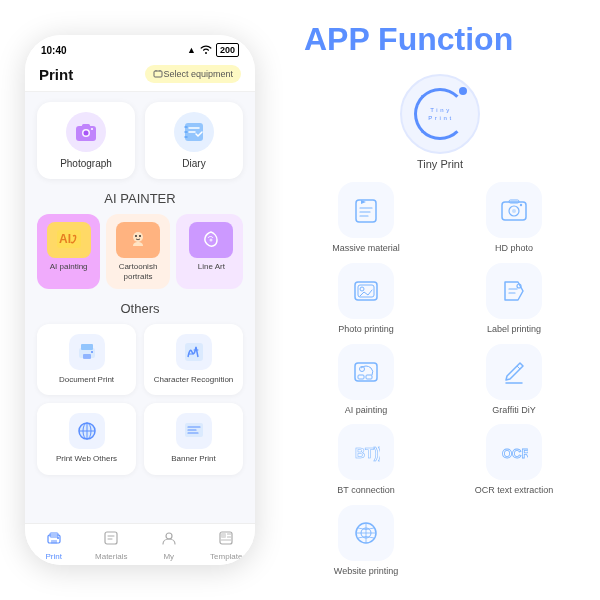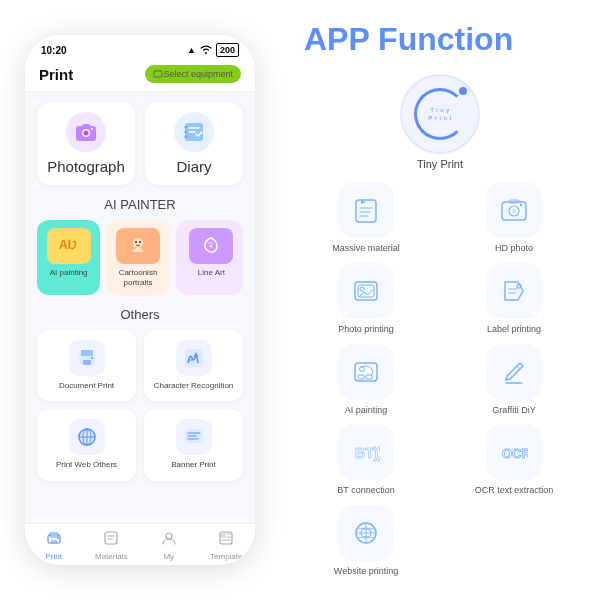--- a/index.html
+++ b/index.html
@@ -63,21 +63,21 @@
     .phone-header-title {
       font-size: 15px;
       font-weight: 700;
       color: #111;
     }
 
     .select-equipment {
       display: flex;
       align-items: center;
       gap: 0;
-      background: #84cc16;
+      background: #fef9c3;
       border-radius: 12px;
       padding: 4px 8px;
       font-size: 9px;
       color: #555;
     }
 
     .phone-content {
       flex: 1;
       overflow-y: auto;
       padding: 10px 12px;
@@ -109,21 +109,21 @@
       display: flex;
       align-items: center;
       justify-content: center;
       font-size: 20px;
     }
 
     .qa-icon.purple { background: #f0e6ff; }
     .qa-icon.blue { background: #e6f0ff; }
 
     .qa-label {
-      font-size: 15px;
+      font-size: 10px;
       color: #333;
       font-weight: 500;
     }
 
     .section-title {
       text-align: center;
       font-size: 13px;
       font-weight: 400;
       color: #444;
       margin-bottom: 8px;
@@ -138,21 +138,21 @@
     .ai-card {
       flex: 1;
       border-radius: 12px;
       padding: 8px 4px 6px;
       display: flex;
       flex-direction: column;
       align-items: center;
       gap: 4px;
     }
 
-    .ai-card.yellow-bg { background: #5eead4; }
+    .ai-card.yellow-bg { background: #f0abfc; }
     .ai-card.peach-bg { background: #fff0e6; }
     .ai-card.purple-bg { background: #f5e6ff; padding-left: 8px; }
 
     .ai-card-icon {
       width: 44px;
       height: 36px;
       border-radius: 8px;
       display: flex;
       align-items: center;
       justify-content: center;
@@ -342,21 +342,21 @@
       line-height: 1.3;
     }
   </style>
 </head>
 <body>
 
 <div class="phone-section">
   <div class="phone">
 
     <div class="phone-status-bar">
-      <span>10:20</span>
+      <span>10:40</span>
       <div class="status-right">
         <span>▲</span>
         <span>
           <svg width="12" height="10" viewBox="0 0 12 10" fill="none">
             <path d="M6 8a1 1 0 110 2 1 1 0 010-2z" fill="#000"></path>
             <path d="M3.5 6.2A3.5 3.5 0 016 5.2c.96 0 1.83.38 2.5 1" stroke="#000" stroke-width="1.2" stroke-linecap="round" fill="none"></path>
             <path d="M1.2 4A7 7 0 016 2.2a7 7 0 014.8 1.8" stroke="#000" stroke-width="1.2" stroke-linecap="round" fill="none"></path>
           </svg>
         </span>
         <span style="font-size:9px;border:1px solid #000;padding:1px 3px;border-radius:2px;position:relative;">

